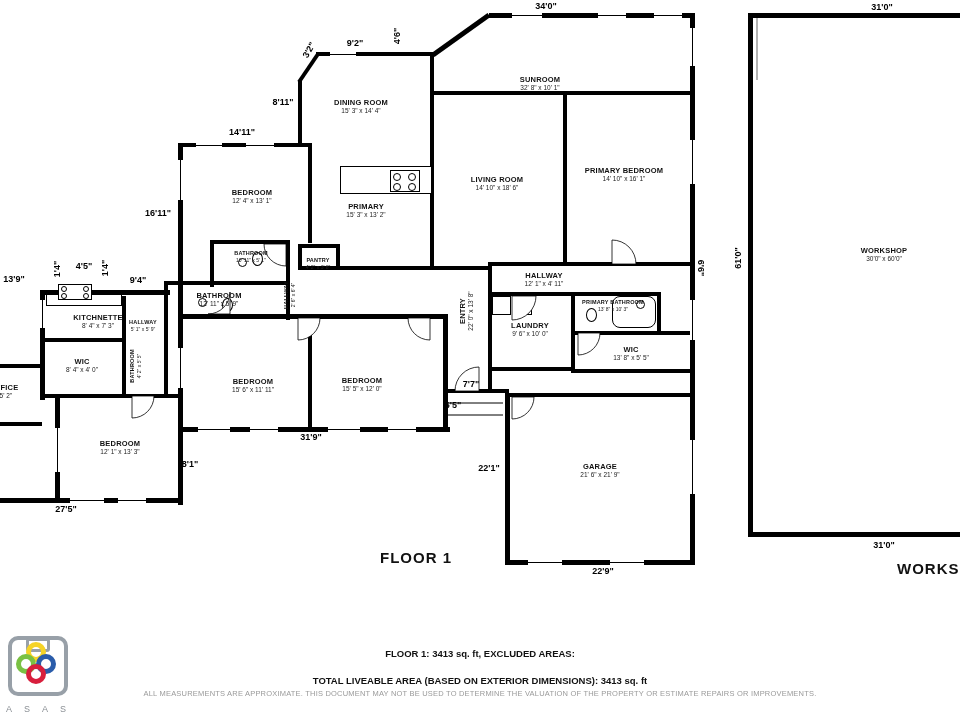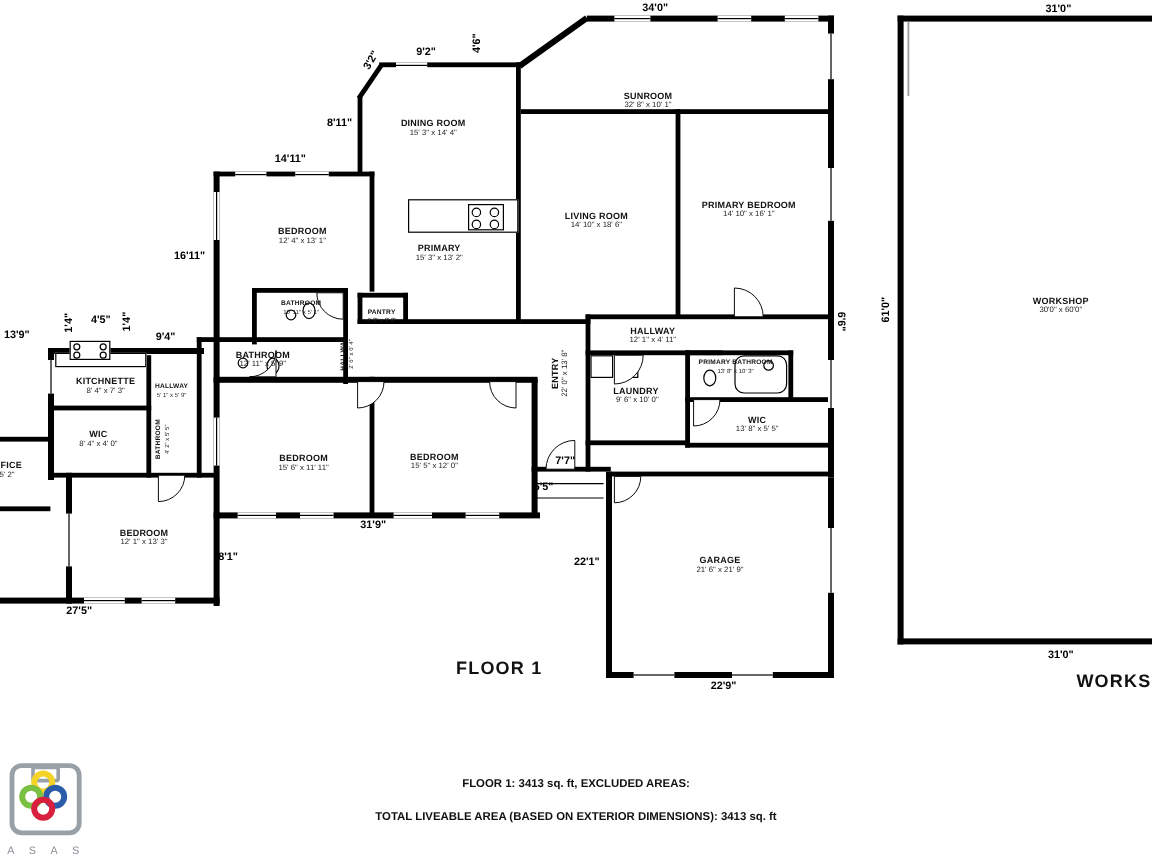--- a/index.html
+++ b/index.html
@@ -199,33 +199,33 @@
       <div class="room-dims">12' 1" x 4' 11"</div>
     </div>
     <div class="room-label" style="left: 219px; top: 300px;">
       <div class="room-name">BATHROOM</div>
       <div class="room-dims">12' 11" x 5' 9"</div>
     </div>
     <div class="room-label small" style="left: 613px; top: 306px;">
       <div class="room-name">PRIMARY BATHROOM</div>
       <div class="room-dims">13' 8" x 10' 3"</div>
     </div>
-    <div class="room-label" style="left: 88px; top: 322px;">
+    <div class="room-label" style="left: 98px; top: 322px;">
       <div class="room-name">KITCHNETTE</div>
       <div class="room-dims">8' 4" x 7' 3"</div>
     </div>
     <div class="room-label small" style="left: 143px; top: 326px;">
       <div class="room-name">HALLWAY</div>
       <div class="room-dims">5' 1" x 5' 9"</div>
     </div>
     <div class="room-label" style="left: 467px; top: 311px; transform: translate(-50%, -50%) rotate(-90deg);">
       <div class="room-name">ENTRY</div>
       <div class="room-dims">22' 0" x 13' 8"</div>
     </div>
-    <div class="room-label" style="left: 530px; top: 330px; text-align: right;">
+    <div class="room-label" style="left: 530px; top: 330px;">
       <div class="room-name">LAUNDRY</div>
       <div class="room-dims">9' 6" x 10' 0"</div>
     </div>
     <div class="room-label" style="left: 82px; top: 366px;">
       <div class="room-name">WIC</div>
       <div class="room-dims">8' 4" x 4' 0"</div>
     </div>
     <div class="room-label small" style="left: 136px; top: 366px; transform: translate(-50%, -50%) rotate(-90deg);">
       <div class="room-name">BATHROOM</div>
       <div class="room-dims">4' 2" x 5' 5"</div>
@@ -279,20 +279,21 @@
     <div class="dim" style="left: 190px; top: 464px;">8'1"</div>
     <div class="dim" style="left: 489px; top: 468px;">22'1"</div>
     <div class="dim" style="left: 66px; top: 509px;">27'5"</div>
     <div class="dim" style="left: 603px; top: 571px;">22'9"</div>
     <div class="dim" style="left: 884px; top: 545px;">31'0"</div>
   </div>
 
 <div class="footer">
   <div class="area-line">FLOOR 1: 3413 sq. ft, EXCLUDED AREAS:</div>
   <div class="area-line">TOTAL LIVEABLE AREA (BASED ON EXTERIOR DIMENSIONS): 3413 sq. ft</div>
+  <div class="disclaimer">ALL MEASUREMENTS ARE APPROXIMATE. THIS DOCUMENT MAY NOT BE USED TO DETERMINE THE VALUATION OF THE PROPERTY OR ESTIMATE REPAIRS OR IMPROVEMENTS.</div>
 </div>
 
 <div class="logo">
   <div class="cam">
     <div class="cam-bump"></div>
     <div class="ring" style="left:14px;top:2px;width:20px;height:20px;border:5px solid #f5d327;"></div>
     <div class="ring" style="left:4px;top:14px;width:20px;height:20px;border:5px solid #7ac143;"></div>
     <div class="ring" style="left:24px;top:14px;width:20px;height:20px;border:5px solid #2a5caa;"></div>
     <div class="ring" style="left:14px;top:24px;width:20px;height:20px;border:5px solid #d81f3d;"></div>
   </div>

